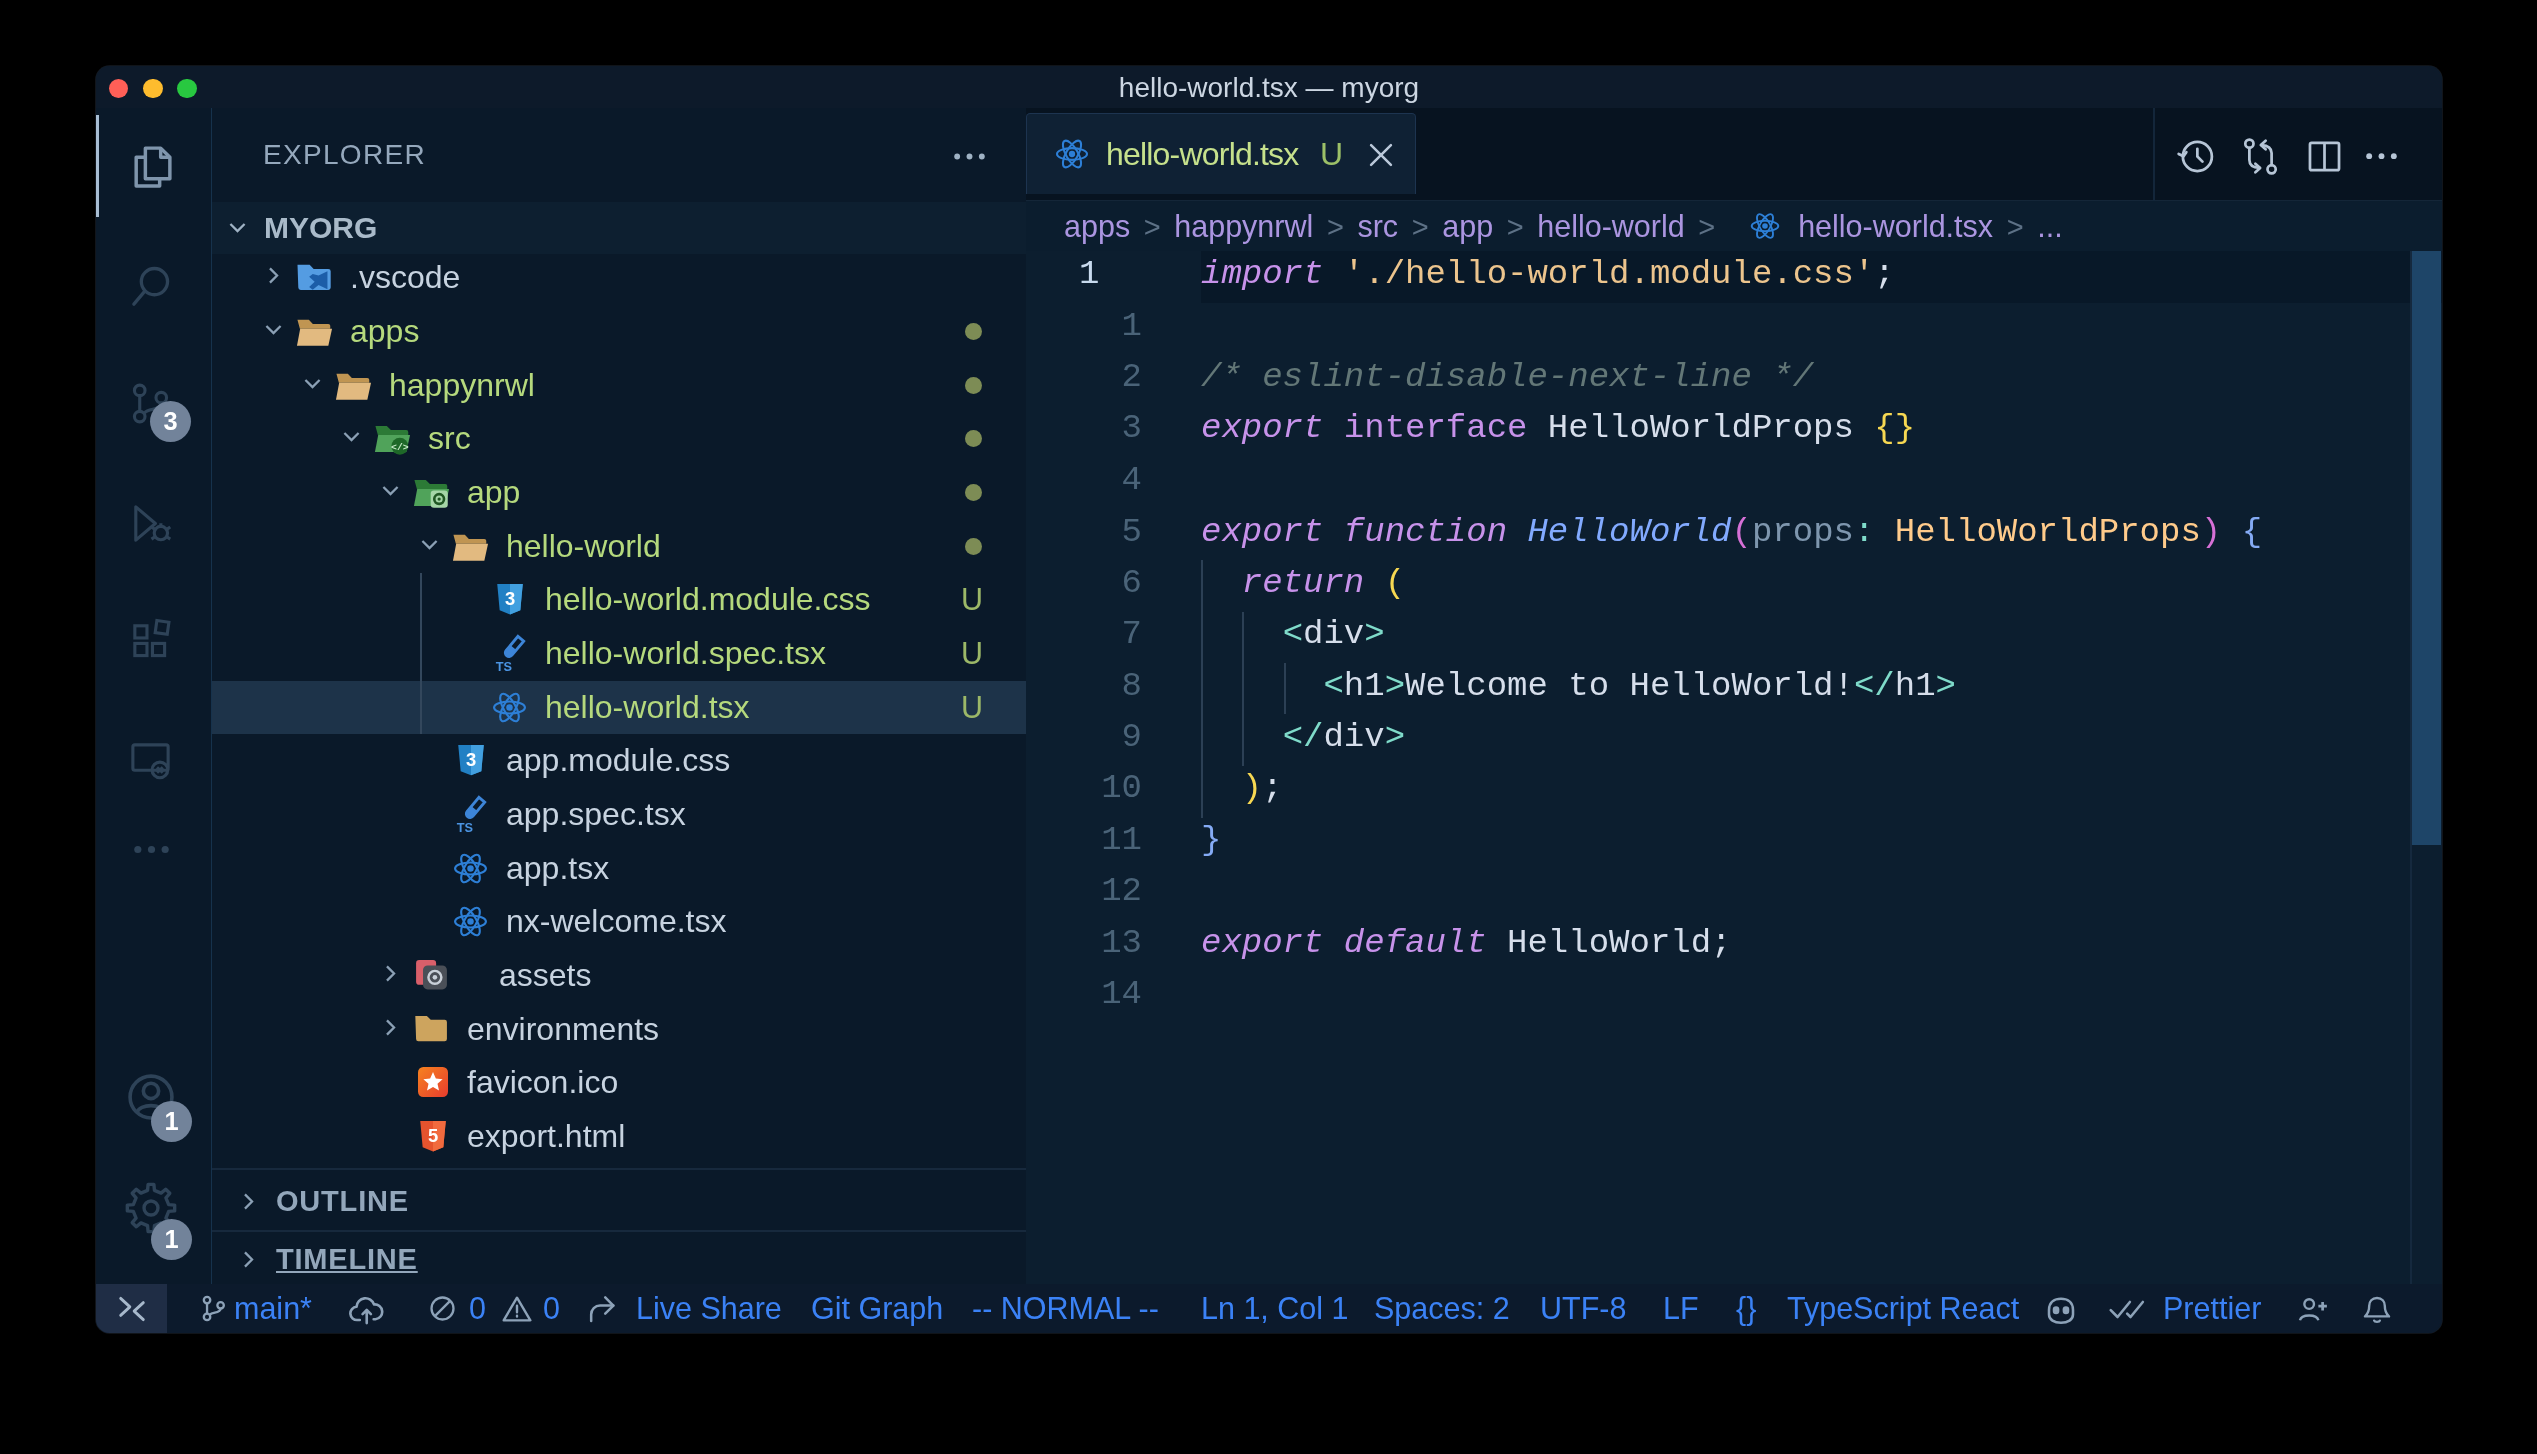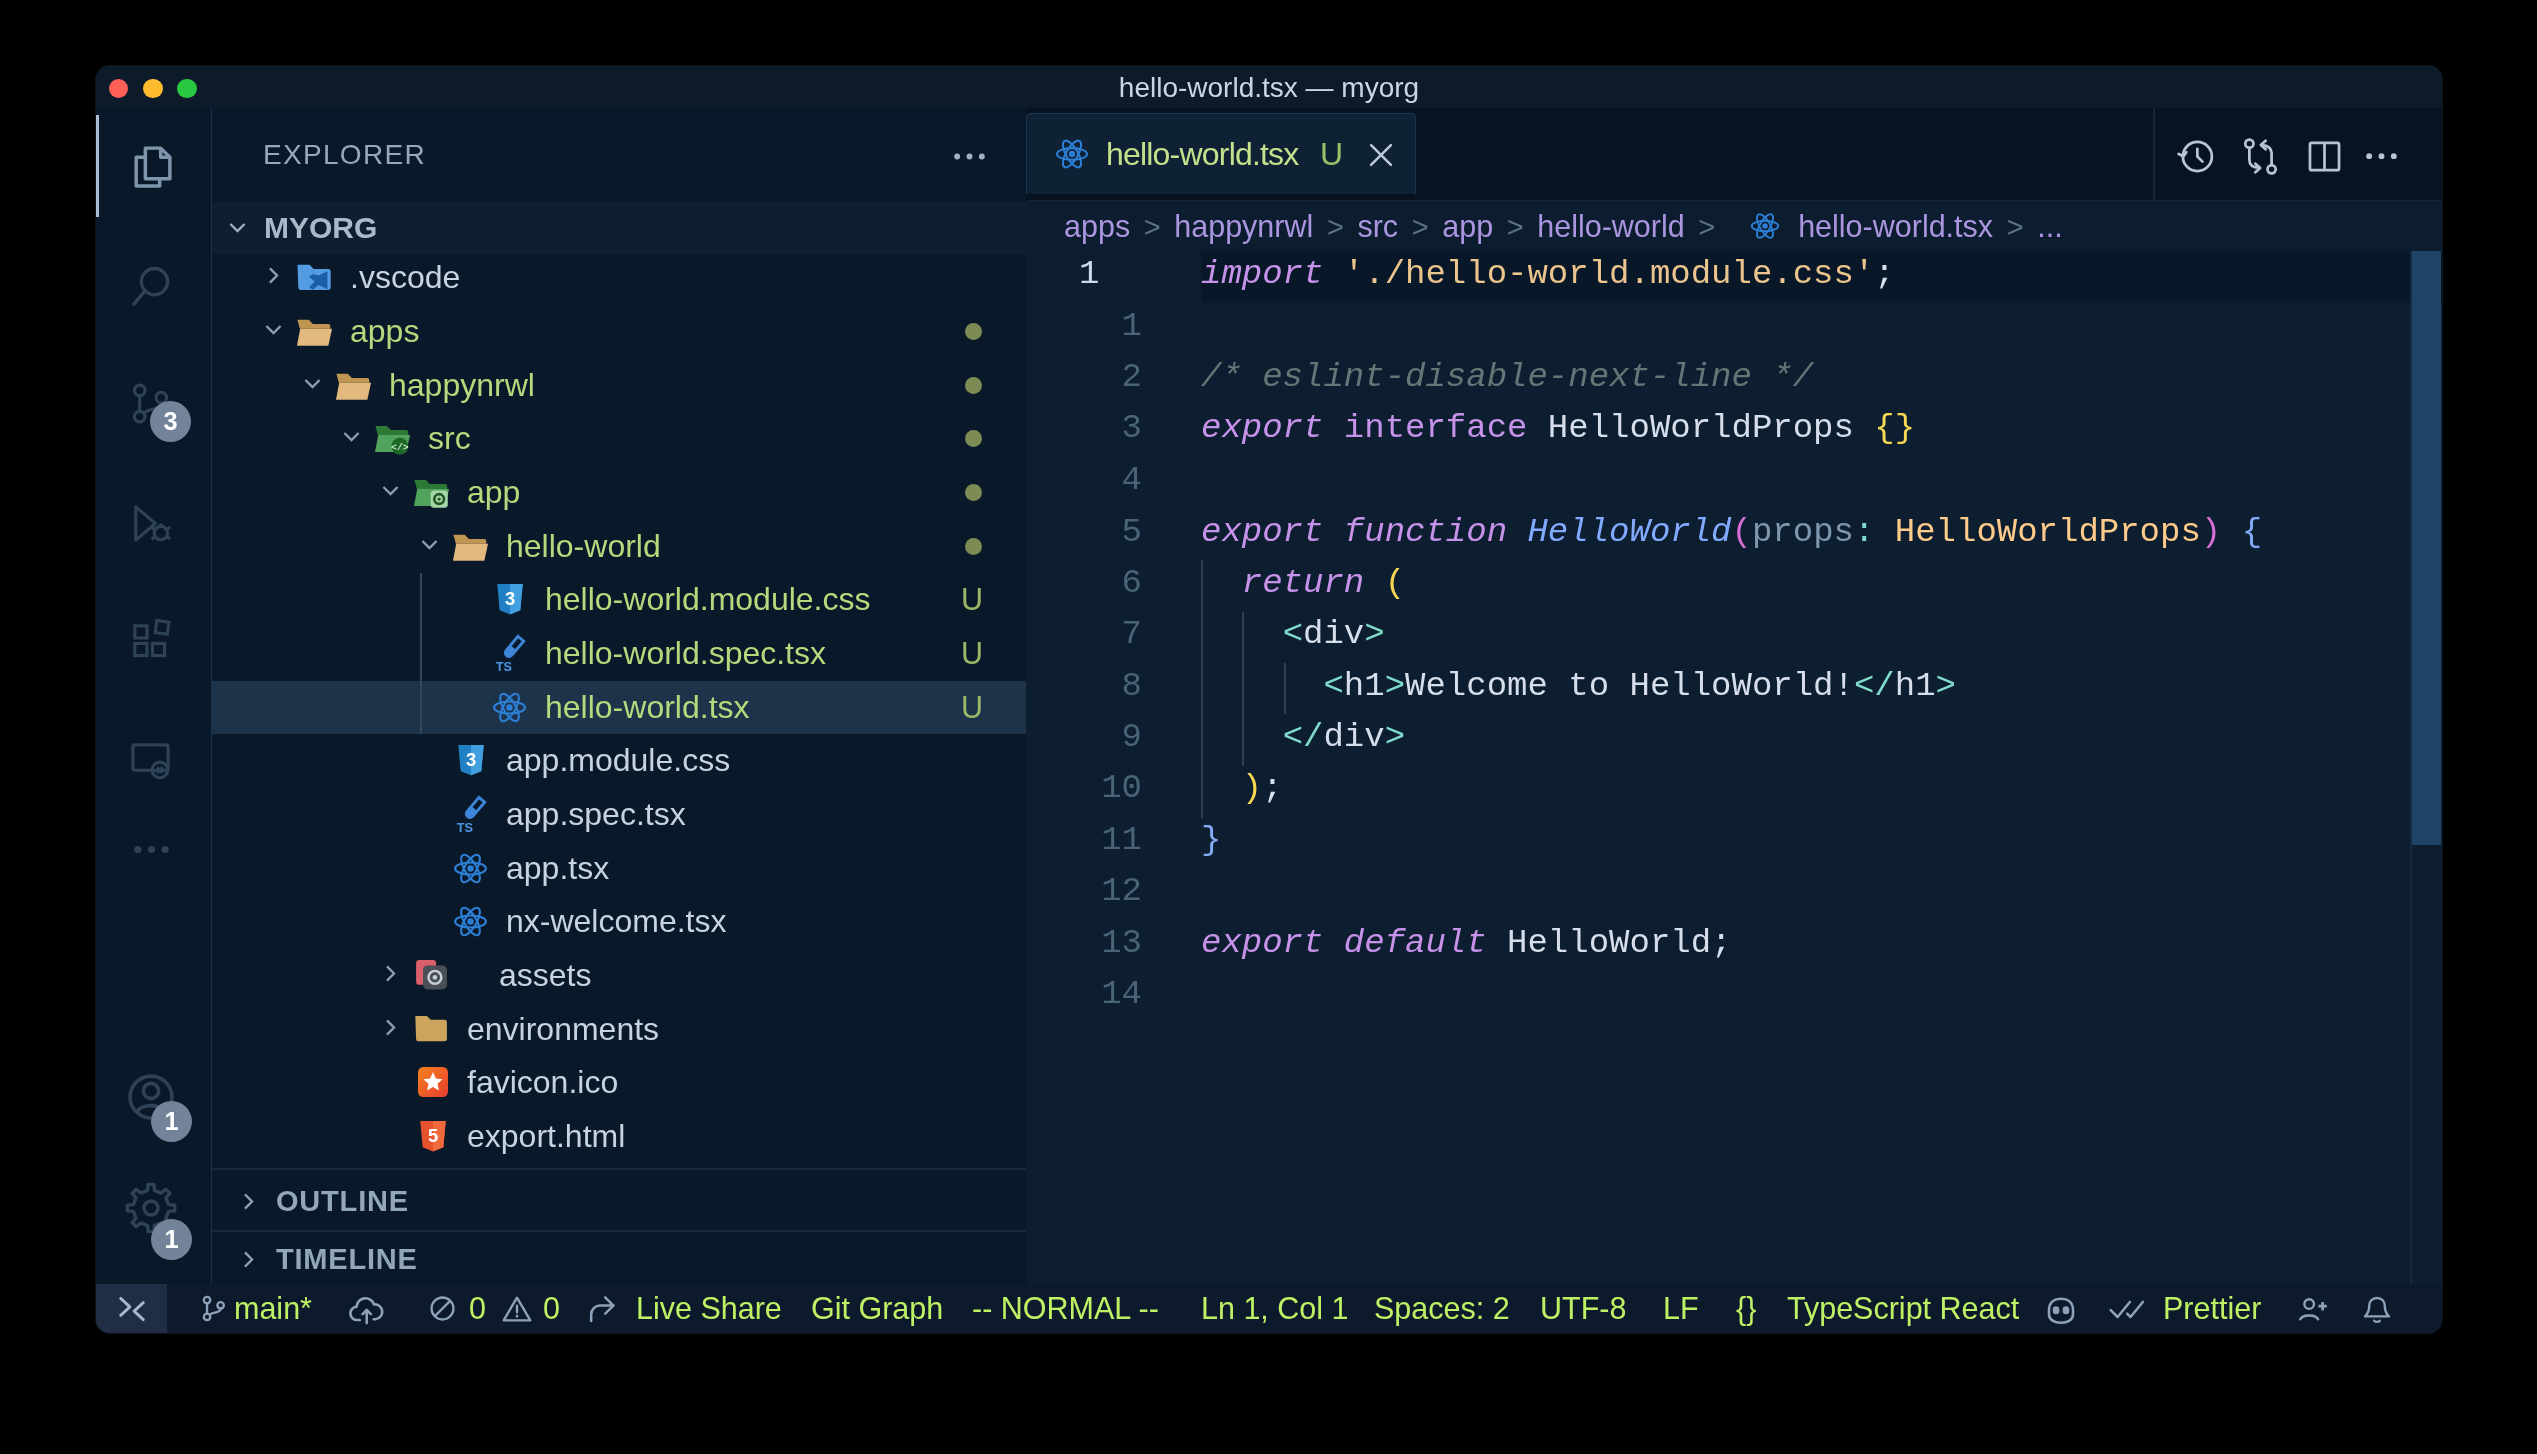--- a/index.html
+++ b/index.html
@@ -8,21 +8,21 @@
   body{font-family:"Liberation Sans",sans-serif;}
   #win{position:absolute;left:96px;top:66px;width:2346px;height:1267px;background:#0c1e2f;border-radius:13.6px;overflow:hidden;box-shadow:0 0 0 0.8px rgba(120,150,190,0.18);}
   
   #titlebar{position:absolute;left:0;top:0;width:2346px;height:42px;background:#0d1a2a;}
   .tl{position:absolute;top:12.7px;width:19.5px;height:19.5px;border-radius:50%;}
   #title{position:absolute;left:0;top:0;width:2346px;height:42px;text-align:center;line-height:44px;color:#ccd6e2;font-size:28px;}
   
   #activity{position:absolute;left:0;top:42px;width:116px;height:1176px;background:#0a1929;border-right:1.7px solid #16324c;}
   #sidebar{position:absolute;left:116px;top:42px;width:814px;height:1176px;background:#0a1929;}
   #editor{position:absolute;left:930px;top:42px;width:1416px;height:1176px;background:#0c1e2f;}
-  #statusbar{position:absolute;left:0;top:1218px;width:2346px;height:49px;background:#0c1a2c;color:#bef264;font-size:30.5px;}
+  #statusbar{position:absolute;left:0;top:1218px;width:2346px;height:49px;background:#0c1a2c;color:#3b82f6;font-size:30.5px;}
   .sbtxt{position:absolute;top:0;height:49px;line-height:49px;white-space:pre;}
   
   .shead{position:absolute;color:#95a8bc;font-size:28px;letter-spacing:1.3px;}
   .row{position:absolute;left:0;width:814px;height:53px;}
   .rtext{position:absolute;font-size:32px;line-height:53px;top:0;white-space:pre;color:#c7d3e0;}
   .green{color:#b5d97d;}
   .dot{position:absolute;width:17px;height:17px;border-radius:50%;background:#7d8c55;top:18px;left:753px;}
   .uflag{position:absolute;left:749px;top:0;line-height:53px;font-size:30.5px;color:#9cb868;}
   .chev{position:absolute;top:12.7px;}
   .ticon{position:absolute;top:6px;}
@@ -313,21 +313,21 @@
       <svg class="chev" style="left:25.4px;top:19.5px;" width="23" height="23" viewBox="0 0 26 26" fill="none" stroke="#8ba0b5" stroke-width="2.6">
           <polyline points="9,5 17,13 9,21"></polyline>
         </svg>
       <div class="rtext" style="left:64px;line-height:62px;font-weight:bold;color:#93a7bb;font-size:29px;letter-spacing:0.8px;">OUTLINE</div>
     </div>
     <div class="abs" style="left:0;top:1122px;width:814px;height:1.7px;background:#17293d;"></div>
     <div class="abs" style="left:0;top:1126px;width:814px;height:51px;">
       <svg class="chev" style="left:25.4px;top:14.4px;" width="23" height="23" viewBox="0 0 26 26" fill="none" stroke="#8ba0b5" stroke-width="2.6">
           <polyline points="9,5 17,13 9,21"></polyline>
         </svg>
-      <div class="rtext" style="left:64px;line-height:51px;font-weight:bold;color:#93a7bb;font-size:29px;letter-spacing:0.8px;">TIMELINE</div>
+      <div class="rtext" style="left:64px;line-height:51px;font-weight:bold;color:#93a7bb;font-size:29px;letter-spacing:0.8px;text-decoration:underline;">TIMELINE</div>
     </div>
   </div>
   <div id="editor">
     <div id="tabstrip">
       <div id="tab">
         <svg class="abs" style="left:27px;top:22px;" width="36" height="36" viewBox="0 0 24 24">
           <g fill="none" stroke="#2d7fd6" stroke-width="1.4">
             <ellipse cx="12" cy="12" rx="10" ry="3.9"></ellipse>
             <ellipse cx="12" cy="12" rx="10" ry="3.9" transform="rotate(60 12 12)"></ellipse>
             <ellipse cx="12" cy="12" rx="10" ry="3.9" transform="rotate(120 12 12)"></ellipse>

